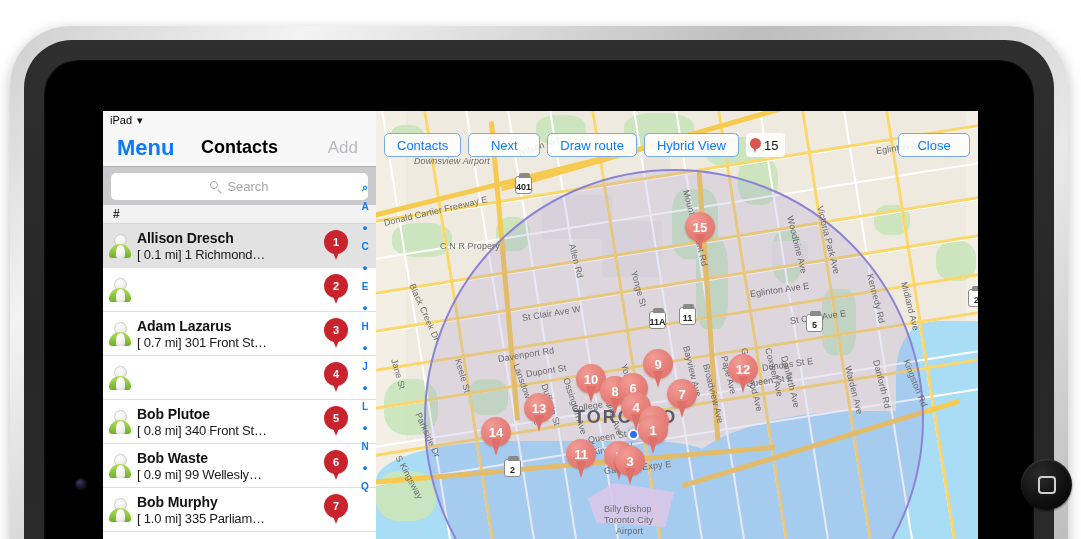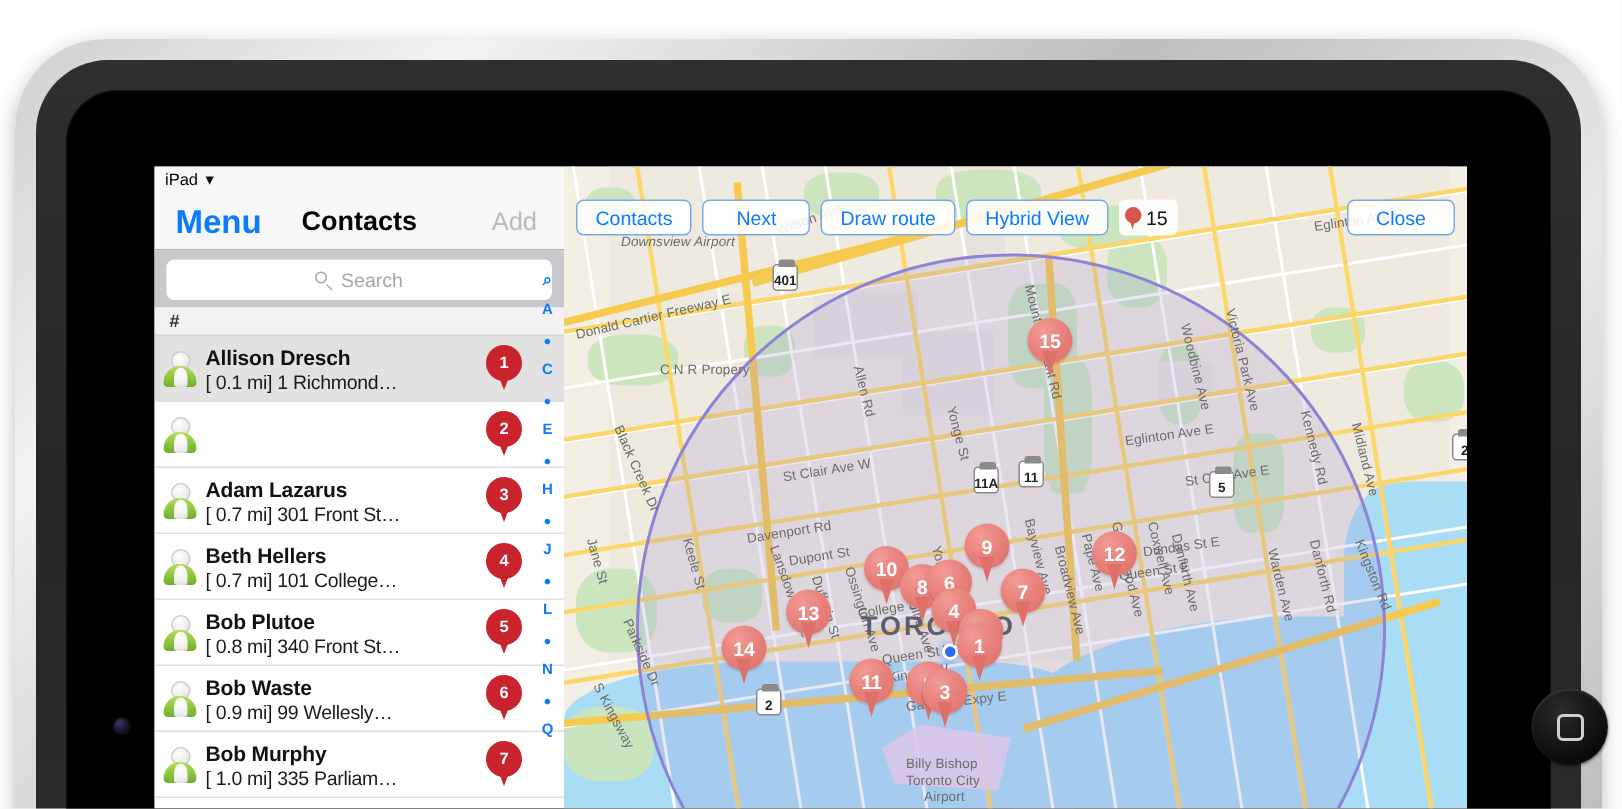--- a/index.html
+++ b/index.html
@@ -325,24 +325,20 @@
             <div class="row-pin">
               <div class="pin-shape">
                 <span class="pin-num">3</span>
               </div>
             </div>
           </div>
           <div class="row">
             <div class="avatar">
               <div class="head"></div>
               <div class="body"></div>
-            </div>
-            <div class="row-text">
-              <div class="row-name">Beth Hellers</div>
-              <div class="row-addr">[  0.7 mi] 101 College…</div>
             </div>
             <div class="row-pin">
               <div class="pin-shape">
                 <span class="pin-num">4</span>
               </div>
             </div>
           </div>
           <div class="row">
             <div class="avatar">
               <div class="head"></div>

